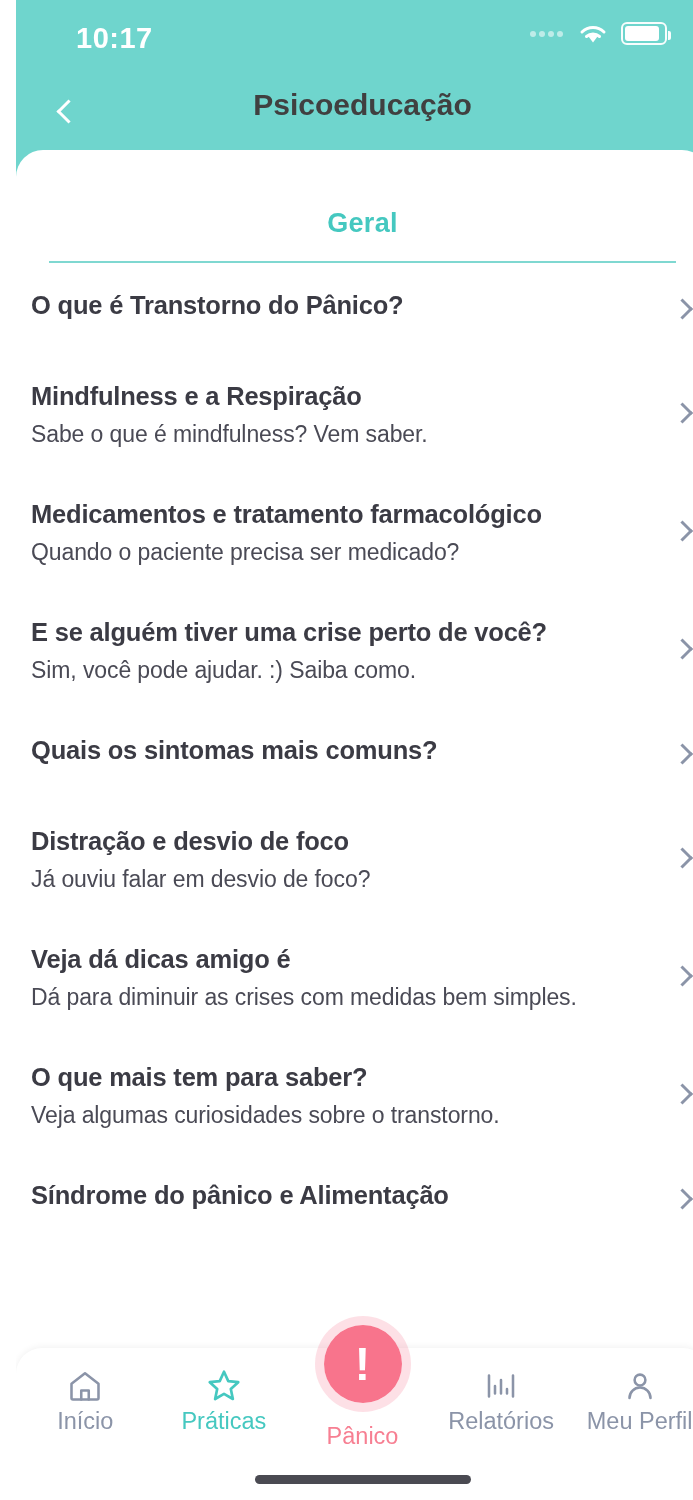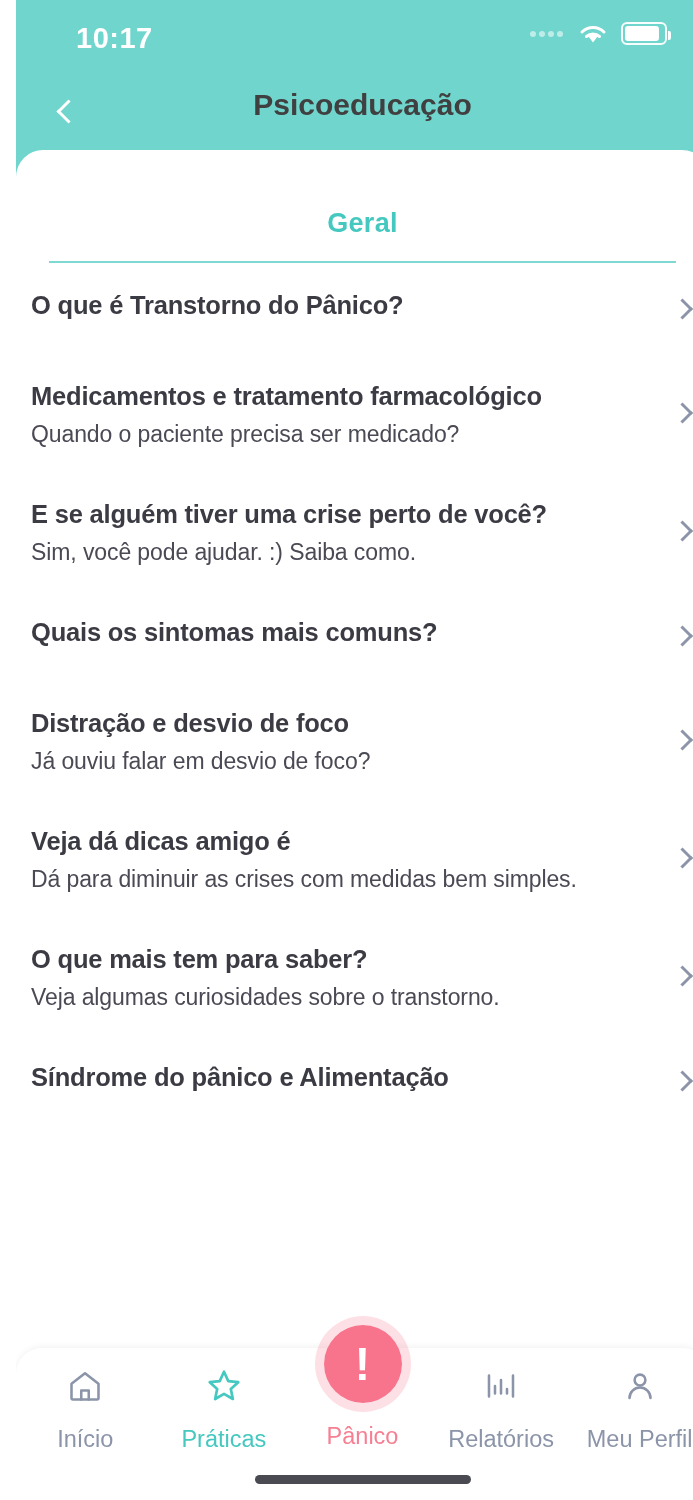--- a/index.html
+++ b/index.html
@@ -140,21 +140,21 @@
     height: 152px;
     background: #ffffff;
     border-top-left-radius: 26px; border-top-right-radius: 26px;
     box-shadow: 0 -1px 7px rgba(0,0,0,0.06);
     display: flex; align-items: flex-start; justify-content: space-around;
     padding-top: 18px;
   }
   .tabitem {
     width: 138px;
     display: flex; flex-direction: column; align-items: center;
-    gap: 20px; cursor: pointer;
+    gap: 2px; cursor: pointer;
   }
   .tabitem .tlabel {
     font-size: 23.5px; color: #8b94a8;
   }
   .tabitem.active .tlabel { color: #45c8c0; }
   .tab-ico { height: 40px; display: flex; align-items: center; justify-content: center; }
   .panic-spacer { width: 138px; }
   .panic-btn {
     position: absolute;
     left: 50%; transform: translateX(-50%);
@@ -220,20 +220,25 @@
       <div class="tab-underline"></div>
     </div>
 
     <div class="list">
 
     <div class="list-item">
           <div class="item-title">O que é Transtorno do Pânico?</div>
           <div class="item-chevron"></div>
         </div>
         <div class="list-item">
+          <div class="item-title">Mindfulness e a Respiração</div>
+          <div class="item-sub">Sabe o que é mindfulness? Vem saber.</div>
+          <div class="item-chevron"></div>
+        </div>
+        <div class="list-item">
           <div class="item-title">Medicamentos e tratamento farmacológico</div>
           <div class="item-sub">Quando o paciente precisa ser medicado?</div>
           <div class="item-chevron"></div>
         </div>
         <div class="list-item">
           <div class="item-title">E se alguém tiver uma crise perto de você?</div>
           <div class="item-sub">Sim, você pode ajudar. :) Saiba como.</div>
           <div class="item-chevron"></div>
         </div>
         <div class="list-item">

